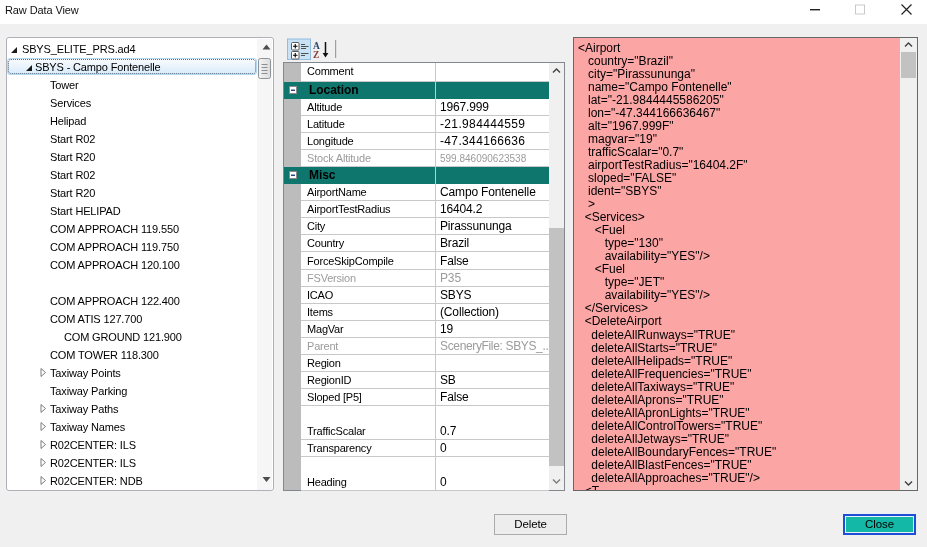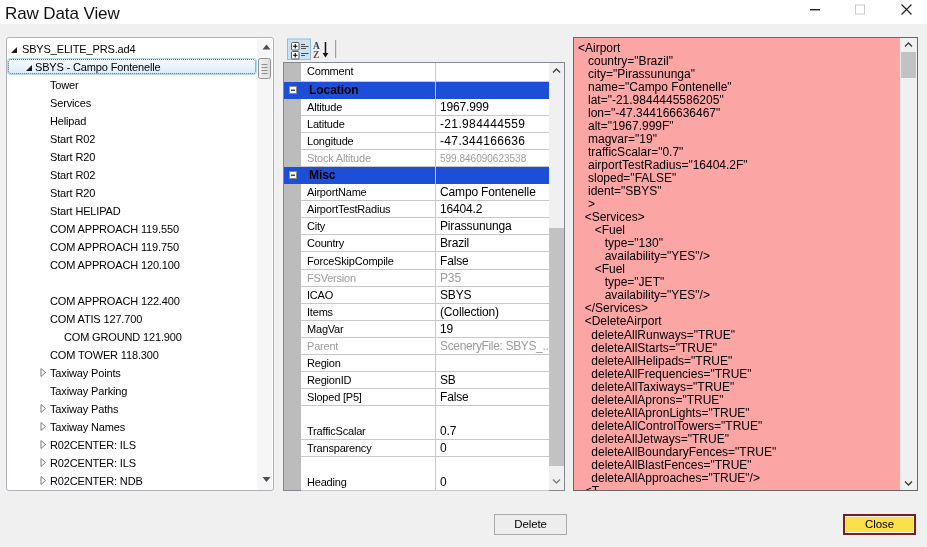--- a/index.html
+++ b/index.html
@@ -1,52 +1,52 @@
 <!DOCTYPE html>
 <html><head>
 <meta charset="utf-8">
 <style>
   * { margin:0; padding:0; box-sizing:border-box; }
   html,body { width:927px; height:547px; overflow:hidden; }
   body { background:#f0f0f0; font-family:"Liberation Sans", sans-serif; font-size:12px; color:#000; position:relative; }
   .titlebar { position:absolute; left:0; top:0; width:927px; height:24px; background:#ffffff; }
-  .title { position:absolute; left:5px; top:4px; font-size:17px; letter-spacing:-0.1px; color:#111; }
+  .title { position:absolute; left:5px; top:4px; font-size:11px; letter-spacing:-0.1px; color:#111; }
   svg { display:block; }
 
   
   .tree { position:absolute; left:6px; top:37px; width:268px; height:454px; background:#fff; border:1px solid #aeb2b8; border-radius:3px; overflow:hidden; }
   .trow { position:absolute; left:1px; height:18px; line-height:18px; white-space:nowrap; font-size:11px; letter-spacing:-0.15px; }
   .sel { position:absolute; left:0px; top:58px; width:250px; height:17px; border-radius:3px;
          background:linear-gradient(180deg,#f8fbfe 0%, #ebf4fc 45%, #d8ebfa 100%);
          border:1px solid #b5d8f1; }
   .sel-dots { position:absolute; inset:0; border:1px dotted #5a6b80; border-radius:3px; }
   .exp-f { position:absolute; width:7px; height:7px; }
   .exp-h { position:absolute; width:6px; height:9px; }
 
   
   .tsb { position:absolute; right:1px; top:1px; width:15px; height:452px; background:#f0f0f0; }
   .grid { position:absolute; left:283px; top:62px; width:282px; height:429px; background:#ffffff; border:1px solid #828790; }
   .gmargin { position:absolute; left:0; top:0; width:17px; height:100%; background:#bcbcbc; }
   .grow { position:absolute; left:17px; height:17px; width:248px; border-bottom:1px solid #c8c8c8; background:#fff; overflow:visible; }
-  .gcat { position:absolute; left:0; height:17px; width:265px; background:#1d4ed8; font-weight:bold; font-size:12px; letter-spacing:-0.05px; }
+  .gcat { position:absolute; left:0; height:17px; width:265px; background:#0f766e; font-weight:bold; font-size:12px; letter-spacing:-0.05px; }
   .gname { position:absolute; left:6px; top:0; height:17px; line-height:16px; white-space:nowrap; font-size:11px; letter-spacing:-0.2px; }
   .gval { position:absolute; left:139px; top:0; height:17px; line-height:16px; white-space:nowrap; font-size:12px; letter-spacing:-0.15px; }
   .gsep { position:absolute; left:151px; top:0; width:1px; height:100%; background:#c8c8c8; }
   .dis { color:#9b9b9b; }
   .gsb { position:absolute; right:0; top:0; width:15px; height:100%; background:#f0f0f0; }
 
   
   .xml { position:absolute; left:573px; top:37px; width:345px; height:454px; background:#fca5a5; border:1px solid #686868; overflow:hidden; }
   .xml pre { font-family:"Liberation Sans", sans-serif; font-size:12px; line-height:13.05px; margin:3.5px 0 0 4px; color:#000; }
   .xsb { position:absolute; right:0; top:0; width:17px; height:452px; background:#f0f0f0; }
 
   
   .btn { position:absolute; height:21px; width:73px; background:#ededed; border:1px solid #ababab; text-align:center; line-height:19px; font-size:11.5px; letter-spacing:-0.1px; }
   .btn-delete { left:494px; top:514px; border:1px solid #ababab; }
-  .btn-close { left:843px; top:514px; border:2px solid #7f1d1d; line-height:17px; box-shadow:inset 0 0 0 1px #e8f2fb; background:#fde047; }
+  .btn-close { left:843px; top:514px; border:2px solid #1d4ed8; line-height:17px; box-shadow:inset 0 0 0 1px #e8f2fb; background:#14b8a6; }
 </style>
 </head>
 <body>
   <div class="titlebar">
     <span class="title">Raw Data View</span>
     <svg width="927" height="24" style="position:absolute;left:0;top:0">
       <rect x="810" y="9" width="10" height="1.4" fill="#222"></rect>
       <rect x="855.5" y="5" width="9" height="9" fill="none" stroke="#c9c9c9" stroke-width="1"></rect>
       <path d="M901.5 4.5 L911.5 14.5 M911.5 4.5 L901.5 14.5" stroke="#222" stroke-width="1.2" fill="none"></path>
     </svg>

